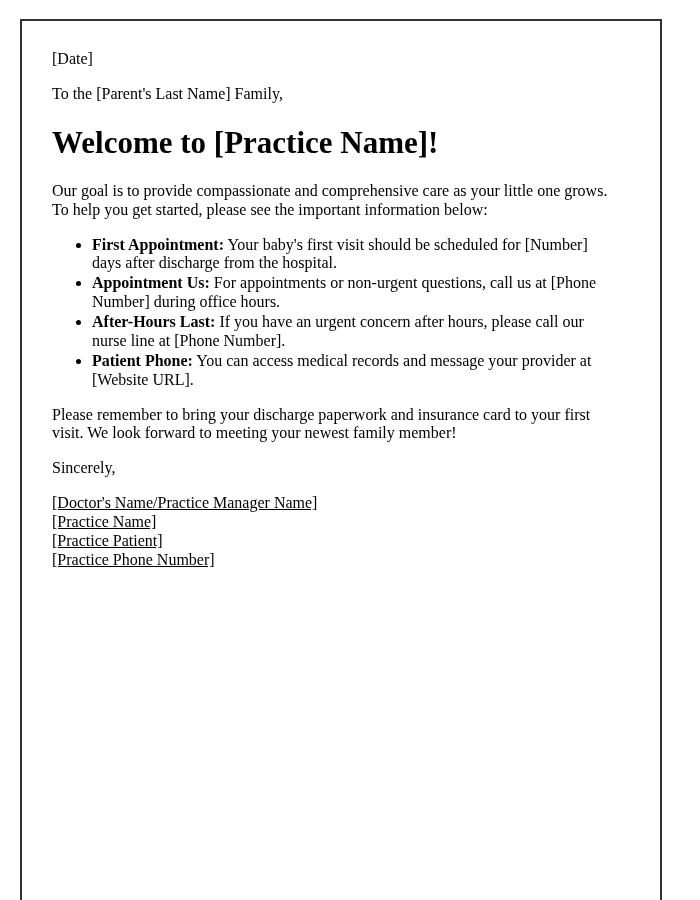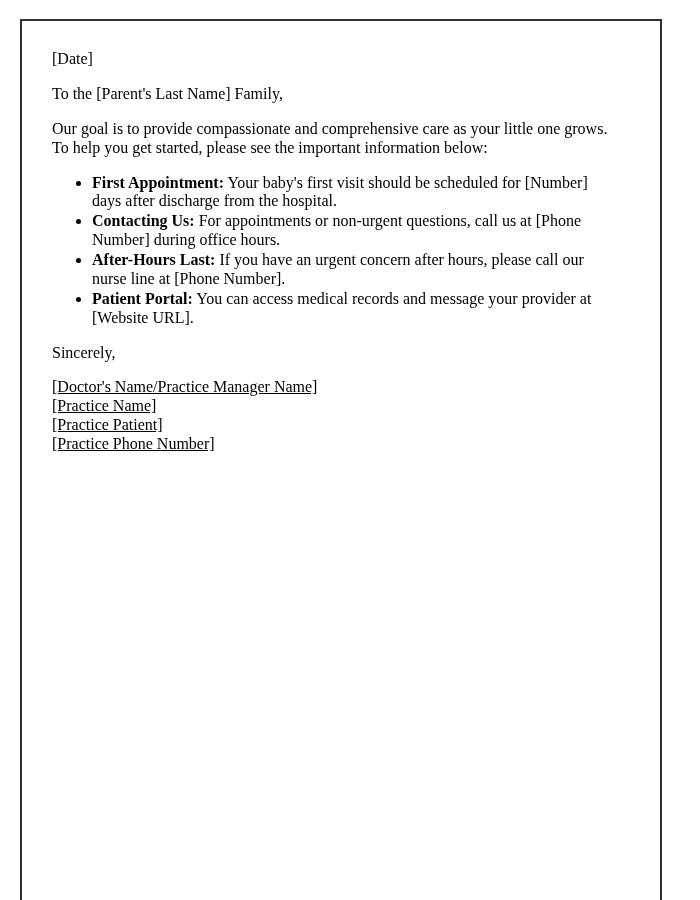--- a/index.html
+++ b/index.html
@@ -51,31 +51,33 @@
 </style>
 </head>
 <body>
 
 <div class="page">
 
   <p>[Date]</p>
 
   <p>To the [Parent's Last Name] Family,</p>
 
+  <h1 class="letter-heading">Welcome to [Practice Name]!</h1>
 
 
   <p>Our goal is to provide compassionate and comprehensive care as your little one grows. To help you get started, please see the important information below:</p>
 
   <ul class="info-list">
     <li><strong>First Appointment:</strong> <span>Your baby's first visit should be scheduled for [Number] days after discharge from the hospital.</span></li>
-    <li><strong>Contacting Us:</strong> <span>For appointments or non-urgent questions, call us at [Phone Number] during office hours.</span></li>
+    <li><strong>Appointment Us:</strong> <span>For appointments or non-urgent questions, call us at [Phone Number] during office hours.</span></li>
     <li><strong>After-Hours Last:</strong> <span>If you have an urgent concern after hours, please call our nurse line at [Phone Number].</span></li>
-    <li><strong>Patient Portal:</strong> <span>You can access medical records and message your provider at [Website URL].</span></li>
+    <li><strong>Patient Phone:</strong> <span>You can access medical records and message your provider at [Website URL].</span></li>
   </ul>
 
+  <p>Please remember to bring your discharge paperwork and insurance card to your first visit. We look forward to meeting your newest family member!</p>
 
   <p>Sincerely,</p>
 
   <p class="signature-block">
     <span>[Doctor's Name/Practice Manager Name]</span>
     <span>[Practice Name]</span>
     <span>[Practice Patient]</span>
     <span>[Practice Phone Number]</span>
   </p>
 

